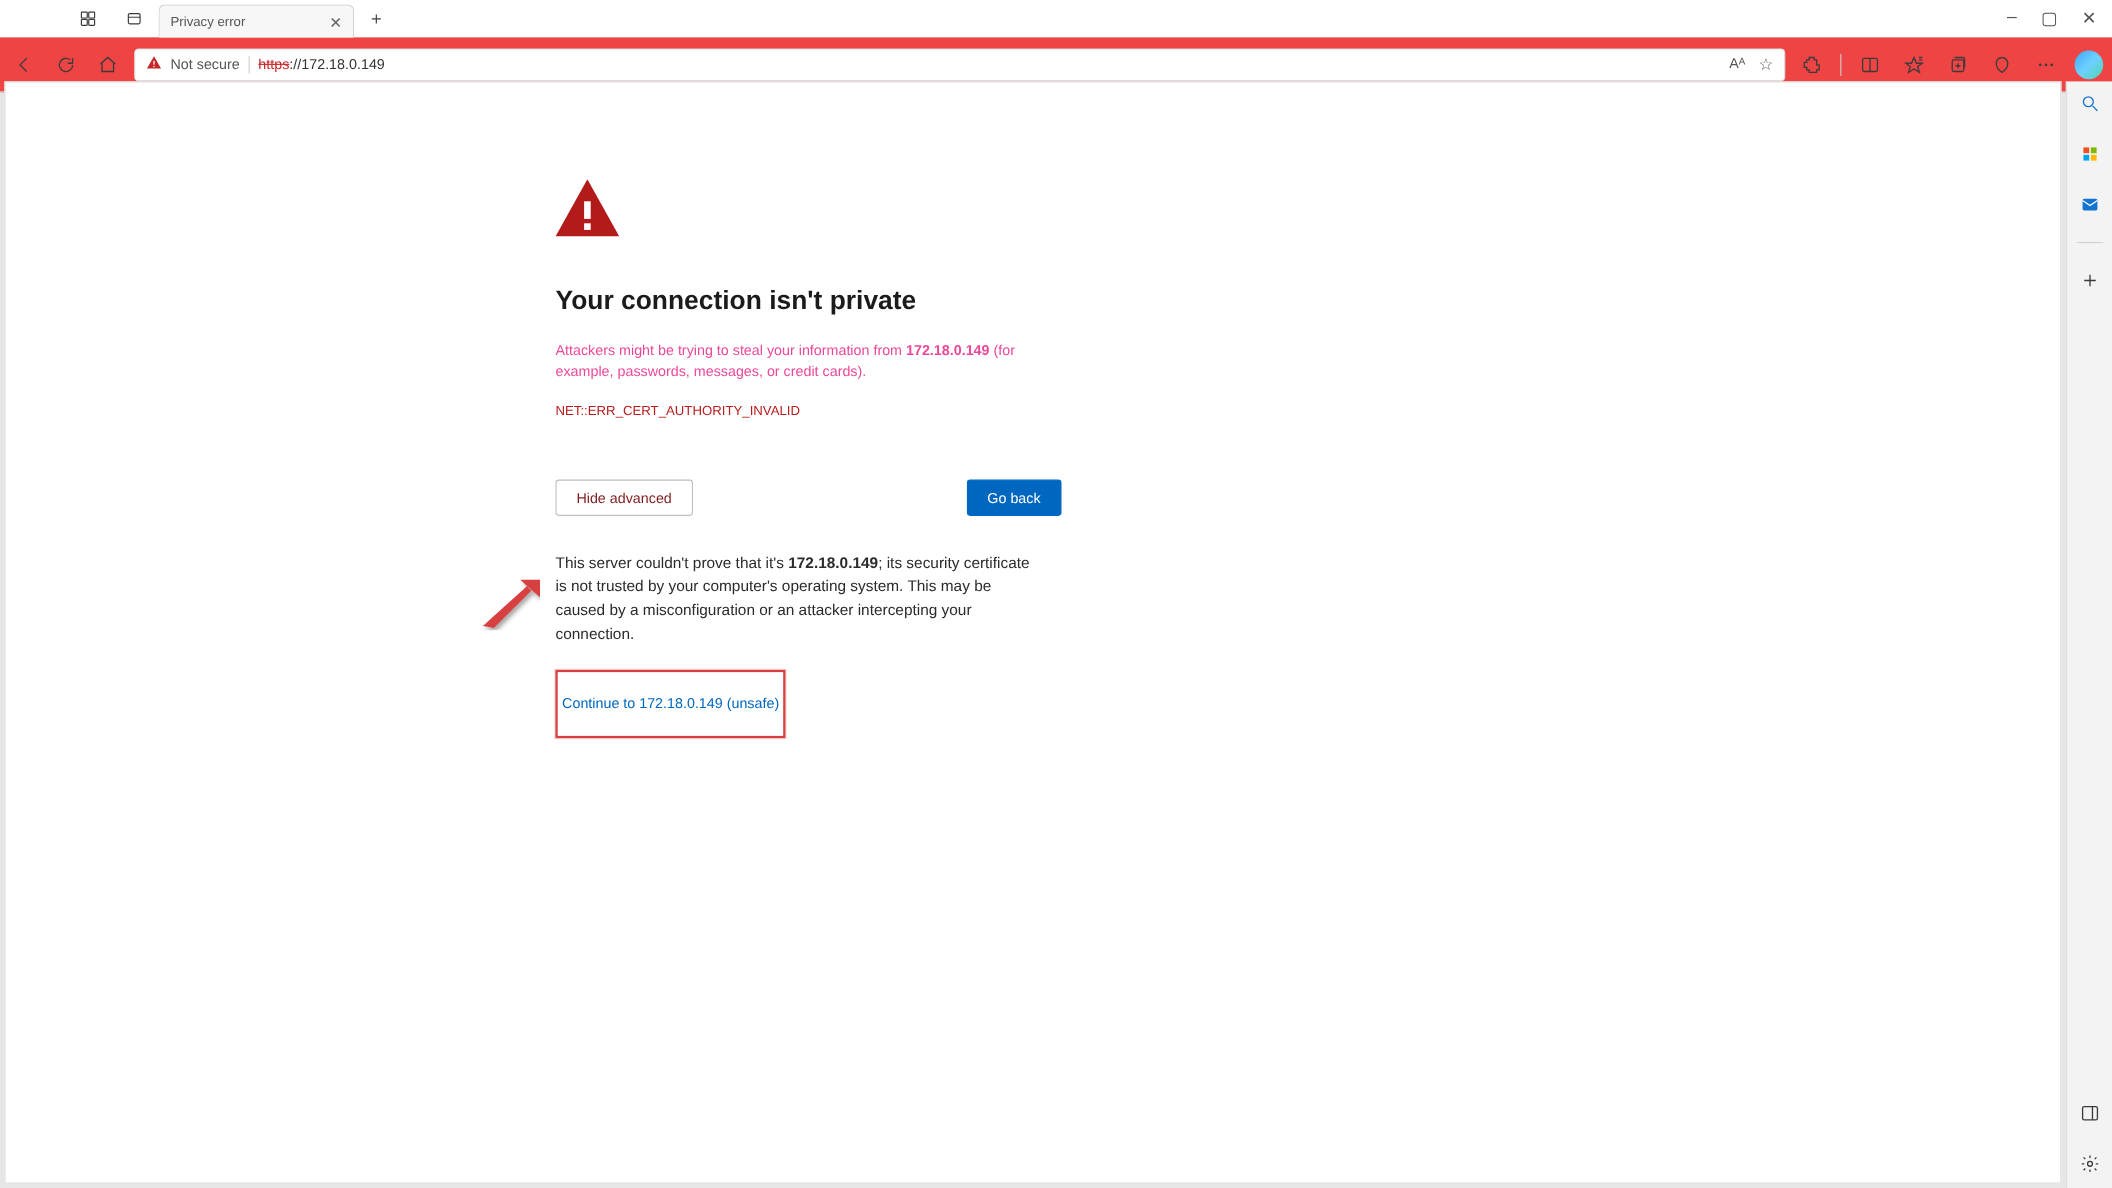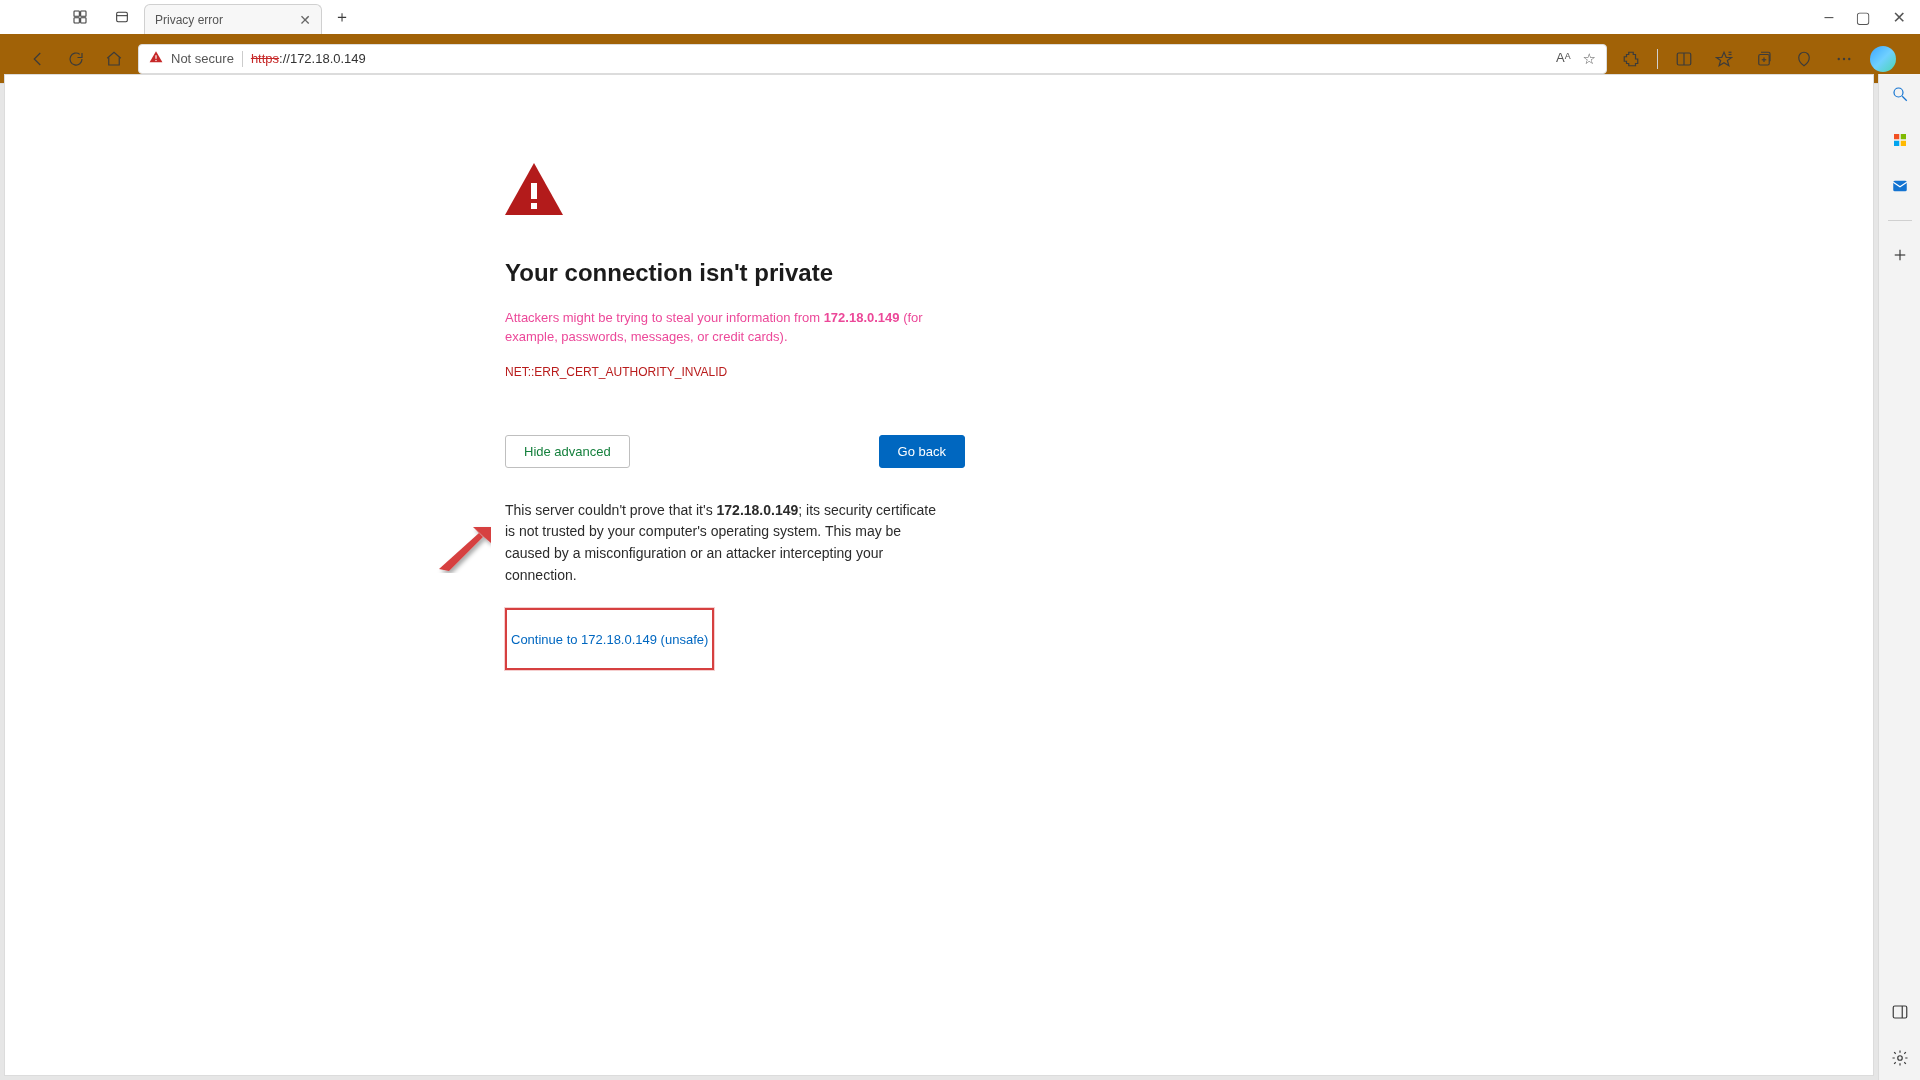--- a/index.html
+++ b/index.html
@@ -28,25 +28,25 @@
     color: #555;
     gap: 8px;
   }
   .tab .close { margin-left: auto; font-size: 14px; color: #666; }
   .newtab { width: 28px; text-align: center; margin-left: 6px; color: #444; font-size: 16px; }
   .win-controls { margin-left: auto; display: flex; gap: 22px; padding-right: 6px; color: #555; }
 
   
   .toolbar {
     height: 50px;
-    background: #a16207;
+    background: #ef4444;
     border-bottom: 1px solid #dcdcdc;
     display: flex;
     align-items: center;
-    padding: 0 24px;
+    padding: 0 8px;
     gap: 10px;
   }
   .icon-btn {
     width: 28px; height: 28px;
     display: flex; align-items: center; justify-content: center;
     color: #3b3b3b;
     border-radius: 4px;
   }
   .addrbar {
     flex: 1;
@@ -125,21 +125,21 @@
     color: #b91c1c;
     margin-bottom: 56px;
   }
   .btn-row { display: flex; justify-content: space-between; margin-bottom: 32px; }
   .btn {
     font-size: 13px;
     padding: 8px 18px;
     border-radius: 3px;
     border: 1px solid #bfbfbf;
     background: #ffffff;
-    color: #15803d;
+    color: #7f1d1d;
   }
   .btn.primary {
     background: #0067c0;
     border-color: #0067c0;
     color: #ffffff;
   }
   .adv-para {
     font-size: 14px;
     line-height: 1.55;
     color: #2b2b2b;

